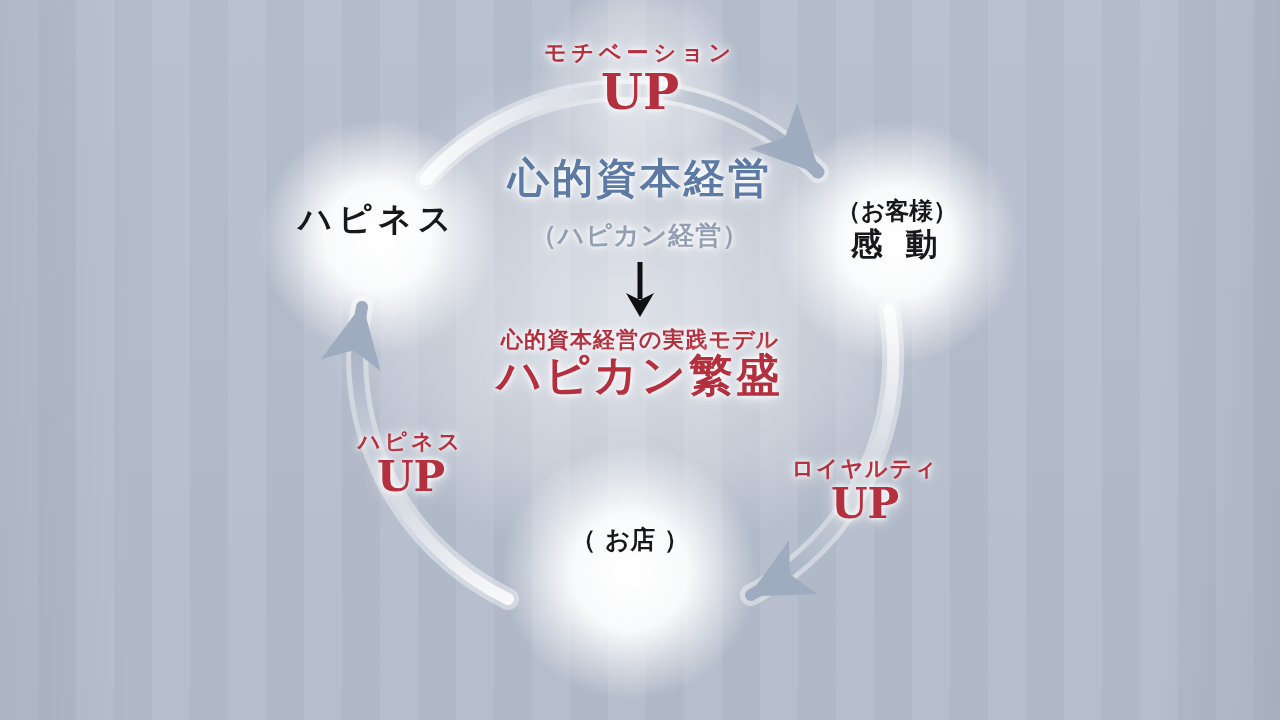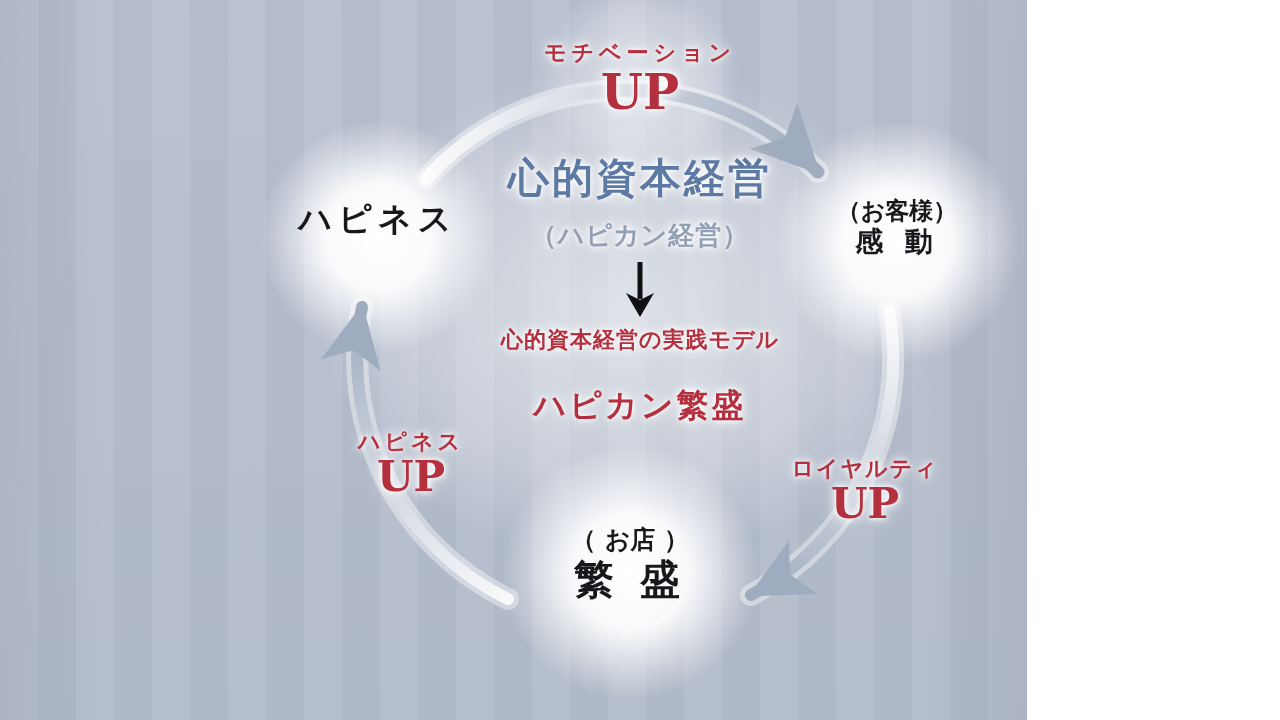--- a/index.html
+++ b/index.html
@@ -1,18 +1,18 @@
 <!DOCTYPE html>
 <html><head>
 <meta charset="utf-8">
 <style>
   html,body { margin:0; padding:0; }
   .stage {
     position:relative;
-    width:1027px; height:720px;
+    width:1280px; height:720px;
     overflow:hidden;
     font-family:"DejaVu Serif","Liberation Serif",serif;
     background:
       linear-gradient(90deg, rgba(20,25,50,0.06), rgba(20,25,50,0) 10%, rgba(20,25,50,0) 90%, rgba(20,25,50,0.06)),
       repeating-linear-gradient(90deg, rgba(255,255,255,0.045) 0 38px, rgba(110,120,150,0.045) 38px 76px),
       linear-gradient(180deg,#b7bfce 0%, #b5bdcc 55%, #b2bbca 100%);
   }
   svg.layer { position:absolute; inset:0; }
 
   .lbl {
@@ -31,30 +31,30 @@
 
   
   .edge-top { left:640px; top:40px; }
   .edge-top .l1 { font-size:22px; font-weight:700; letter-spacing:5px; }
   .edge-top .l2 { font-size:48px; font-weight:600; margin-top:2px; }
 
   
   .center-title    { left:640px; top:156px; font-size:41px; font-weight:600; letter-spacing:3px; }
   .center-subtitle { left:640px; top:221px; font-size:26px; font-weight:600; letter-spacing:1px; }
   .model-caption   { left:640px; top:327px; font-size:22px; font-weight:700; letter-spacing:1px; }
-  .cycle-title     { left:640px; top:387px; font-size:32px; font-weight:700; letter-spacing:3px; line-height:1.13; }
+  .cycle-title     { left:640px; top:350px; font-size:44px; font-weight:700; letter-spacing:3px; line-height:1.13; }
 
   
   .node .role  { font-weight:600; }
   .node-employee { left:378px; top:196px; }
   .node-employee .role  { font-size:25px; }
   .node-employee .value { font-size:33px; font-weight:700; letter-spacing:6px; margin-top:5px; }
   .node-customer { left:897px; top:198px; }
   .node-customer .role  { font-size:24px; }
-  .node-customer .value { font-size:28px; font-weight:700; letter-spacing:6px; margin-top:3px; }
+  .node-customer .value { font-size:32px; font-weight:700; letter-spacing:6px; margin-top:3px; }
   .node-shop     { left:630px; top:526px; }
   .node-shop .role  { font-size:25px; }
   .node-shop .value { font-size:40px; font-weight:700; letter-spacing:6px; margin-top:3px; }
 
   
   .edge-left  { left:411px; top:429px; }
   .edge-left  .l1 { font-size:22px; font-weight:700; letter-spacing:4px; }
   .edge-left  .l2 { font-size:42px; font-weight:600; margin-top:1px; }
   .edge-right { left:865px; top:456px; }
   .edge-right .l1 { font-size:22px; font-weight:700; letter-spacing:2px; }
@@ -130,21 +130,20 @@
 
   <div class="lbl node node-employee blk">
     <div class="value">ハピネス</div>
   </div>
   <div class="lbl node node-customer blk">
     <div class="role">（お客様）</div>
     <div class="value">感 動</div>
   </div>
   <div class="lbl node node-shop blk">
     <div class="role">（ お店 ）</div>
-    <div class="value">繁 盛</div>
   </div>
 
   <div class="lbl edge-left red halo">
     <div class="l1">ハピネス</div>
     <div class="l2">UP</div>
   </div>
   <div class="lbl edge-right red halo">
     <div class="l1">ロイヤルティ</div>
     <div class="l2">UP</div>
   </div>

